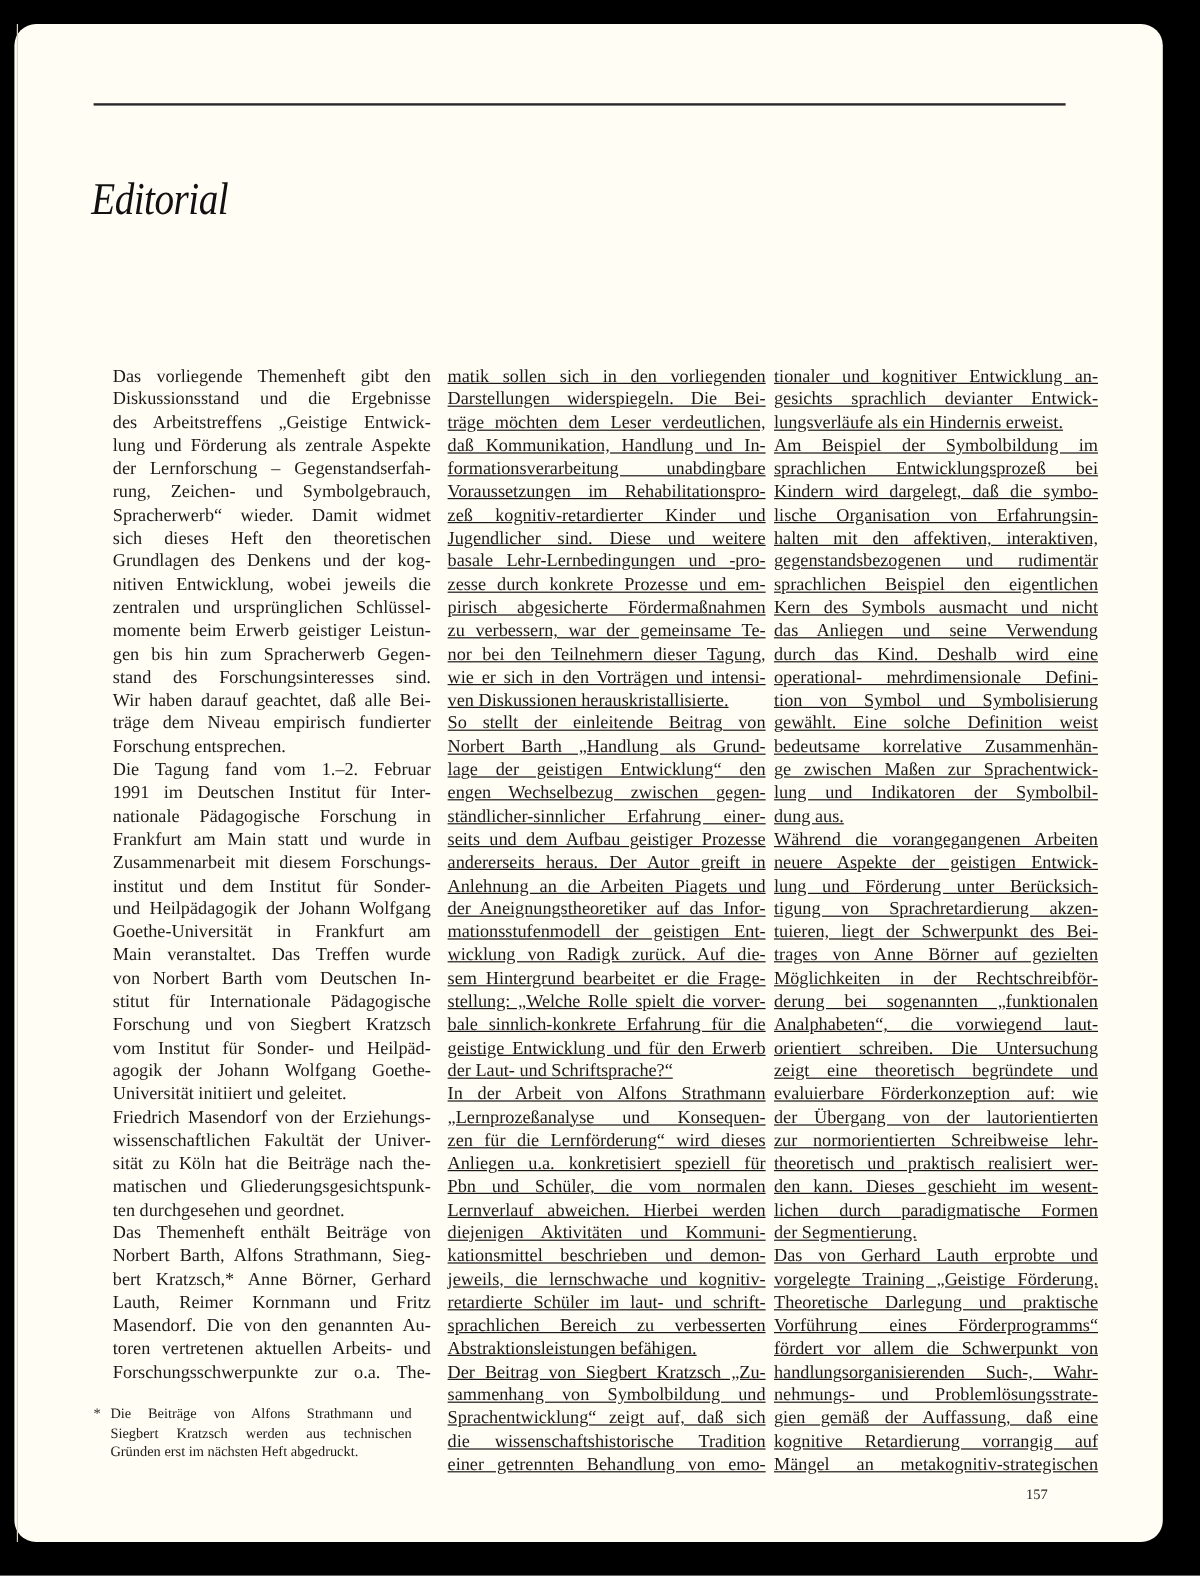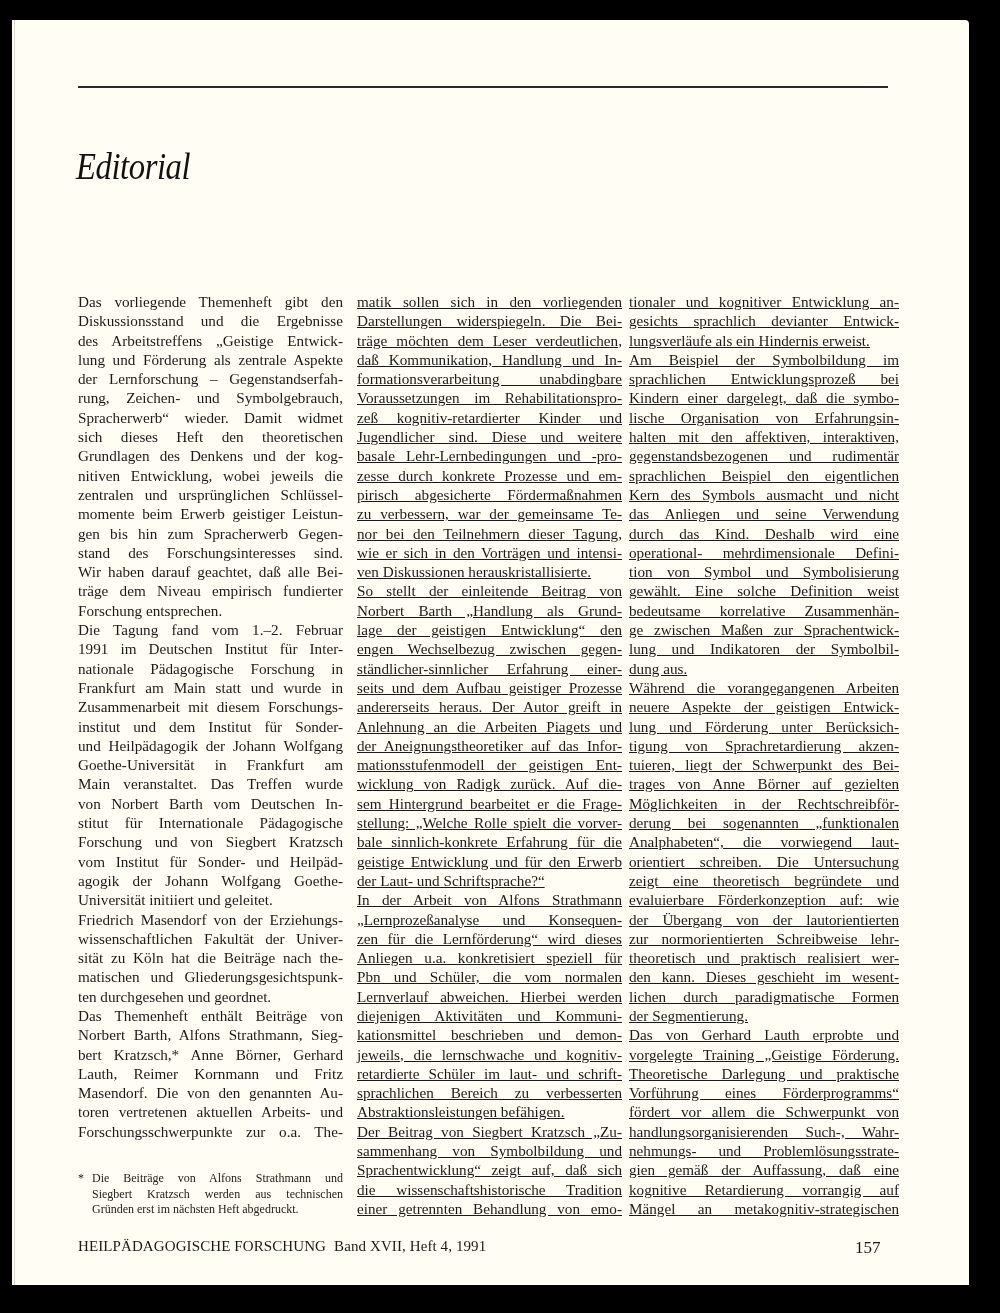--- a/index.html
+++ b/index.html
@@ -2,54 +2,54 @@
 <html><head>
 <meta charset="utf-8">
 <style>
   html, body { margin: 0; padding: 0; }
   body {
     width: 1000px; height: 1313px; background: #000; position: relative; overflow: hidden;
     font-family: "Liberation Serif", "DejaVu Serif", serif; color: #1a1a1a;
   }
   .page {
     position: absolute; left: 12px; top: 20px; width: 957px; height: 1265px;
-    background: #fffdf4; border-top-right-radius: 4px;
+    background: #fffdf4; border-top-right-radius: 4px; border-radius: 18px;
   }
   .spine {
     position: absolute; left: 2px; top: 0; width: 1px; height: 100%;
     background: #d9d6c8;
   }
   .rule {
     position: absolute; left: 66px; top: 66px; width: 810px; height: 2px; background: #2a2a2a;
   }
   .title {
     position: absolute; left: 64px; top: 124px; font-size: 38px; font-style: italic;
     letter-spacing: -0.5px; transform: scaleX(0.86); transform-origin: left top; color: #111;
   }
   .col {
-    position: absolute; top: 272px; font-size: 15.2px; line-height: 19.3px;
+    position: absolute; top: 284px; font-size: 15.2px; line-height: 19.3px; margin-left: 16px;
   }
   .col .ln { display: block; white-space: nowrap; text-align: justify; text-align-last: justify; height: 19.3px; }
   .col .ln.last { text-align-last: left; }
   .col1 { left: 66px; width: 265px; }
   .col2 { left: 345px; width: 265px; text-decoration: underline; }
   .col3 { left: 617px; width: 270px; text-decoration: underline; }
   .footnote {
     position: absolute; left: 66px; top: 1151px; width: 265px; font-size: 12px; line-height: 15.5px;
   }
   .footnote .star { position: absolute; left: 0; top: 0; }
   .footnote .ftext { margin-left: 14px; }
   .footnote .ln { display: block; white-space: nowrap; text-align: justify; text-align-last: justify; }
   .footnote .ln.last { text-align-last: left; }
   .running-foot {
     position: absolute; left: 66px; top: 1218px; font-size: 15px; letter-spacing: 0.1px;
   }
   .journal { font-size: 15px; }
   .issue { margin-left: 8px; }
-  .page-number { position: absolute; left: 843px; top: 1218px; font-size: 17px; }
+  .page-number { position: absolute; left: 843px; top: 1218px; font-size: 12px; }
 </style>
 </head>
 <body>
 
 <div class="page">
   <div class="spine"></div>
   <div class="rule"></div>
   <div class="title">Editorial</div>
 
   <div class="col col1">
@@ -147,21 +147,21 @@
       <span class="ln">Sprachentwicklung“ zeigt auf, daß sich</span>
       <span class="ln">die wissenschaftshistorische Tradition</span>
       <span class="ln">einer getrennten Behandlung von emo-</span>
     </div>
   <div class="col col3">
       <span class="ln">tionaler und kognitiver Entwicklung an-</span>
       <span class="ln">gesichts sprachlich devianter Entwick-</span>
       <span class="ln last">lungsverläufe als ein Hindernis erweist.</span>
       <span class="ln">Am Beispiel der Symbolbildung im</span>
       <span class="ln">sprachlichen Entwicklungsprozeß bei</span>
-      <span class="ln">Kindern einer dargelegt, daß die symbo-</span>
+      <span class="ln">Kindern wird dargelegt, daß die symbo-</span>
       <span class="ln">lische Organisation von Erfahrungsin-</span>
       <span class="ln">halten mit den affektiven, interaktiven,</span>
       <span class="ln">gegenstandsbezogenen und rudimentär</span>
       <span class="ln">sprachlichen Beispiel den eigentlichen</span>
       <span class="ln">Kern des Symbols ausmacht und nicht</span>
       <span class="ln">das Anliegen und seine Verwendung</span>
       <span class="ln">durch das Kind. Deshalb wird eine</span>
       <span class="ln">operational- mehrdimensionale Defini-</span>
       <span class="ln">tion von Symbol und Symbolisierung</span>
       <span class="ln">gewählt. Eine solche Definition weist</span>
@@ -201,17 +201,14 @@
 
   <div class="footnote">
     <span class="star">*</span>
     <div class="ftext">
         <span class="ln">Die Beiträge von Alfons Strathmann und</span>
         <span class="ln">Siegbert Kratzsch werden aus technischen</span>
         <span class="ln last">Gründen erst im nächsten Heft abgedruckt.</span>
       </div>
   </div>
 
-  <div class="running-foot">
-    <span class="journal">HEILPÄDAGOGISCHE FORSCHUNG</span><span class="issue">Band XVII, Heft 4, 1991</span>
-  </div>
   <div class="page-number">157</div>
 </div>
 
 </body></html>

